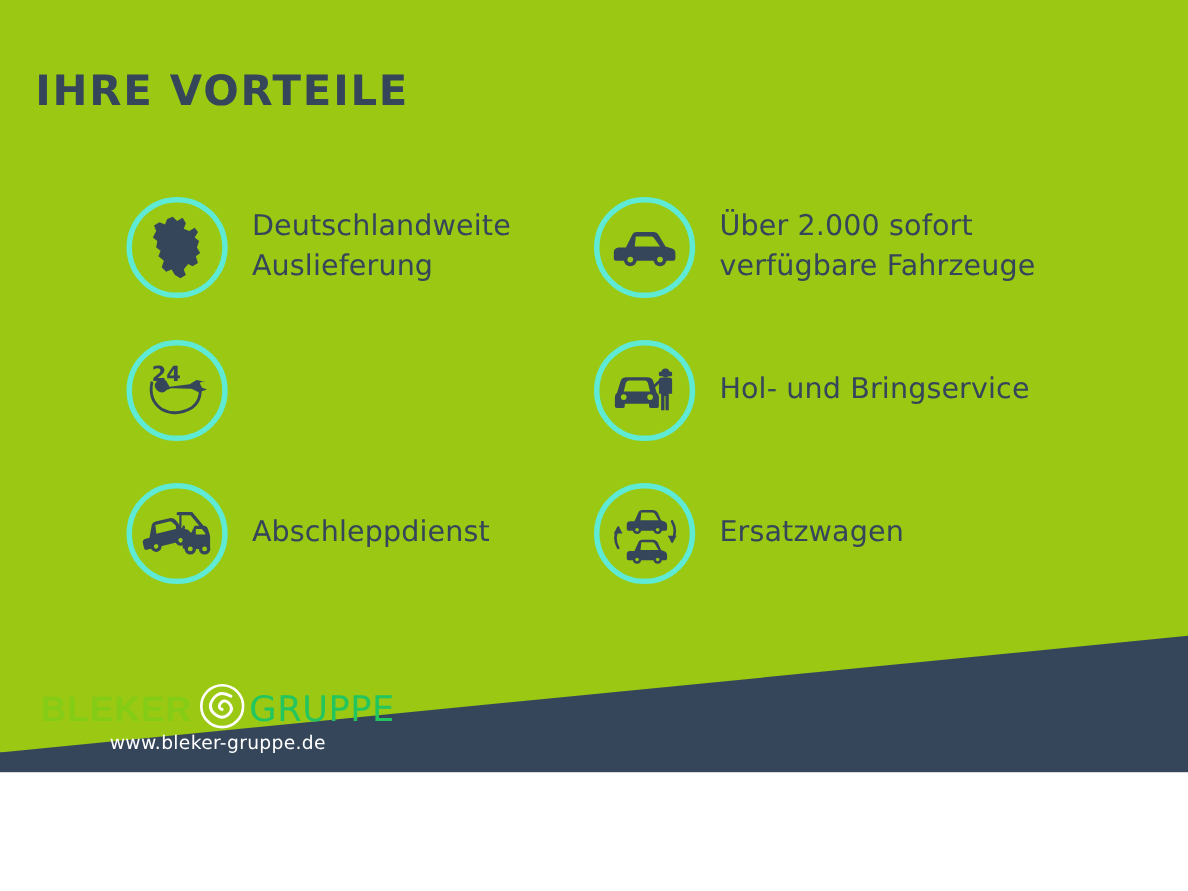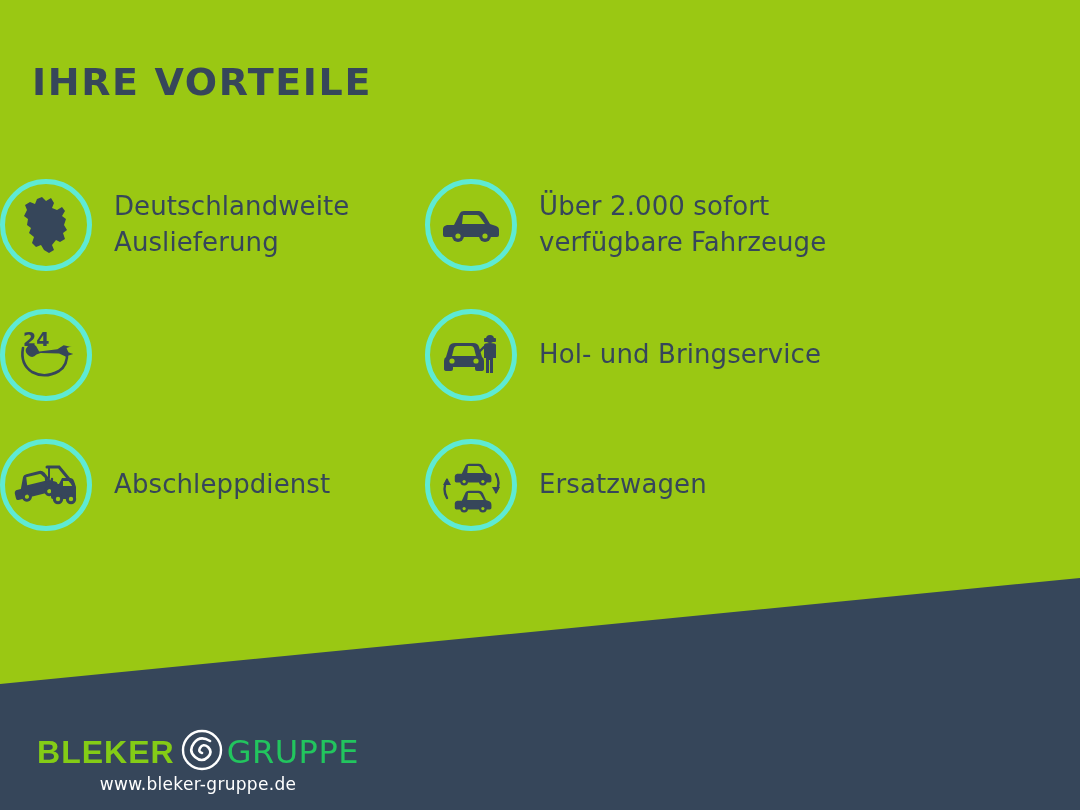--- a/index.html
+++ b/index.html
@@ -3,21 +3,21 @@
 <meta charset="utf-8">
 <style>
   * { margin:0; padding:0; box-sizing:border-box; }
   html, body {
     width:1080px; height:810px;
     font-family:"DejaVu Sans", sans-serif;
     overflow:hidden;
   }
   #slide {
     position:relative;
-    width:1080px; height:810px;
+    width:1080px; height:702px;
     background:#36465a;
   }
   
   #green-panel {
     position:absolute;
     left:0; top:0;
     width:1080px; height:700px;
     background:#9ac813;
     clip-path: polygon(0 0, 1080px 0, 1080px 578px, 0 684px);
   }
@@ -33,20 +33,21 @@
   }
   
   #benefits {
     position:absolute;
     left:0; top:160px;
     width:1080px;
     display:grid;
     grid-template-columns:425px 440px;
     grid-auto-rows:130px;
     column-gap:0px;
+    padding-left:115px;
   }
   .benefit {
     display:flex;
     align-items:center;
     gap:22px;
   }
   .icon-circle {
     flex:0 0 auto;
     width:92px; height:92px;
     border:5px solid #5eead4;

